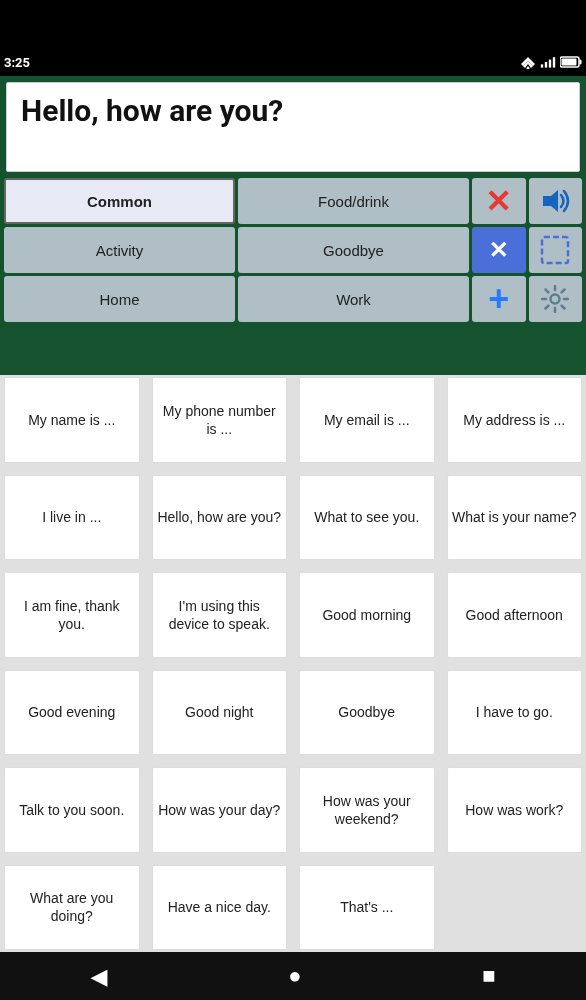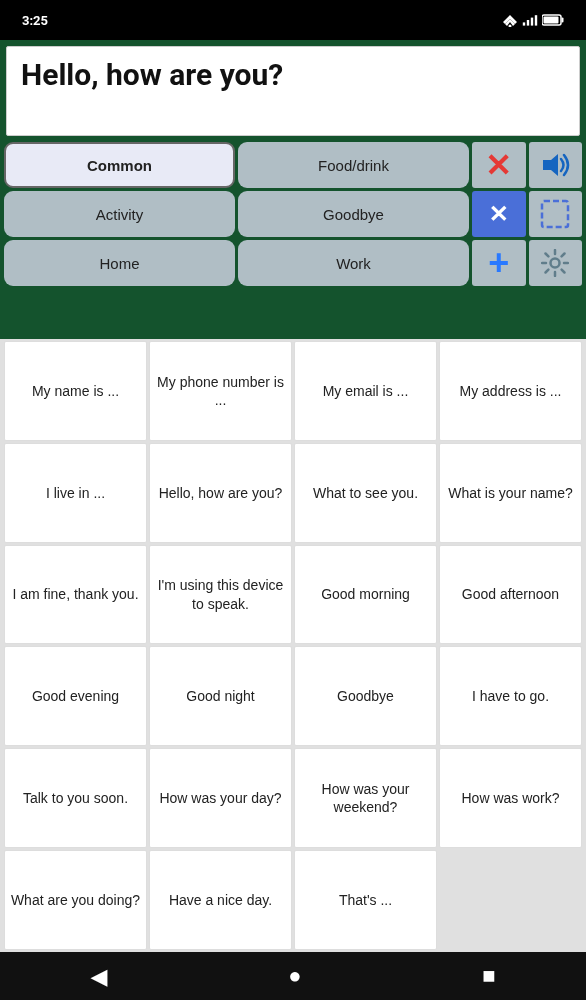--- a/index.html
+++ b/index.html
@@ -13,23 +13,24 @@
       flex-direction: column;
     }
 
     
     #status-bar {
       background: #000;
       color: #fff;
       display: flex;
       justify-content: space-between;
       align-items: center;
-      padding: 4px 22px;
-      height: 40px;
+      padding: 4px 4px;
+      height: 28px;
       font-size: 13px;
+      margin-top: 48px;
     }
     #status-bar .time { font-weight: bold; }
     #status-bar .icons { display: flex; gap: 4px; align-items: center; }
 
     
     #app {
       flex: 1;
       background: #14532d;
       display: flex;
       flex-direction: column;
@@ -62,21 +63,21 @@
       grid-template-columns: 1fr 1fr;
       grid-template-rows: repeat(4, 46px);
       gap: 3px;
       flex: 1;
     }
 
     .cat-btn {
       background: #b0bec5;
       color: #222;
       border: none;
-      border-radius: 9px;
+      border-radius: 3px;
       font-size: 15px;
       cursor: pointer;
       display: flex;
       align-items: center;
       justify-content: center;
       text-align: center;
     }
     .cat-btn.active {
       background: #e8eaf6;
       border: 2px solid #666;
@@ -107,21 +108,21 @@
     .ctrl-btn.speaker { background: #b0bec5; }
     .ctrl-btn.expand { background: #b0bec5; }
     .ctrl-btn.add { background: #b0bec5; }
     .ctrl-btn.settings { background: #b0bec5; }
 
     
     #phrase-grid {
       flex: 1;
       display: grid;
       grid-template-columns: repeat(4, 1fr);
-      gap: 2px;
+      gap: 12px;
       padding: 2px 4px;
       overflow-y: auto;
       background: #e0e0e0;
     }
 
     .phrase-btn {
       background: #fff;
       border: 1px solid #ddd;
       border-radius: 2px;
       font-size: 14px;

